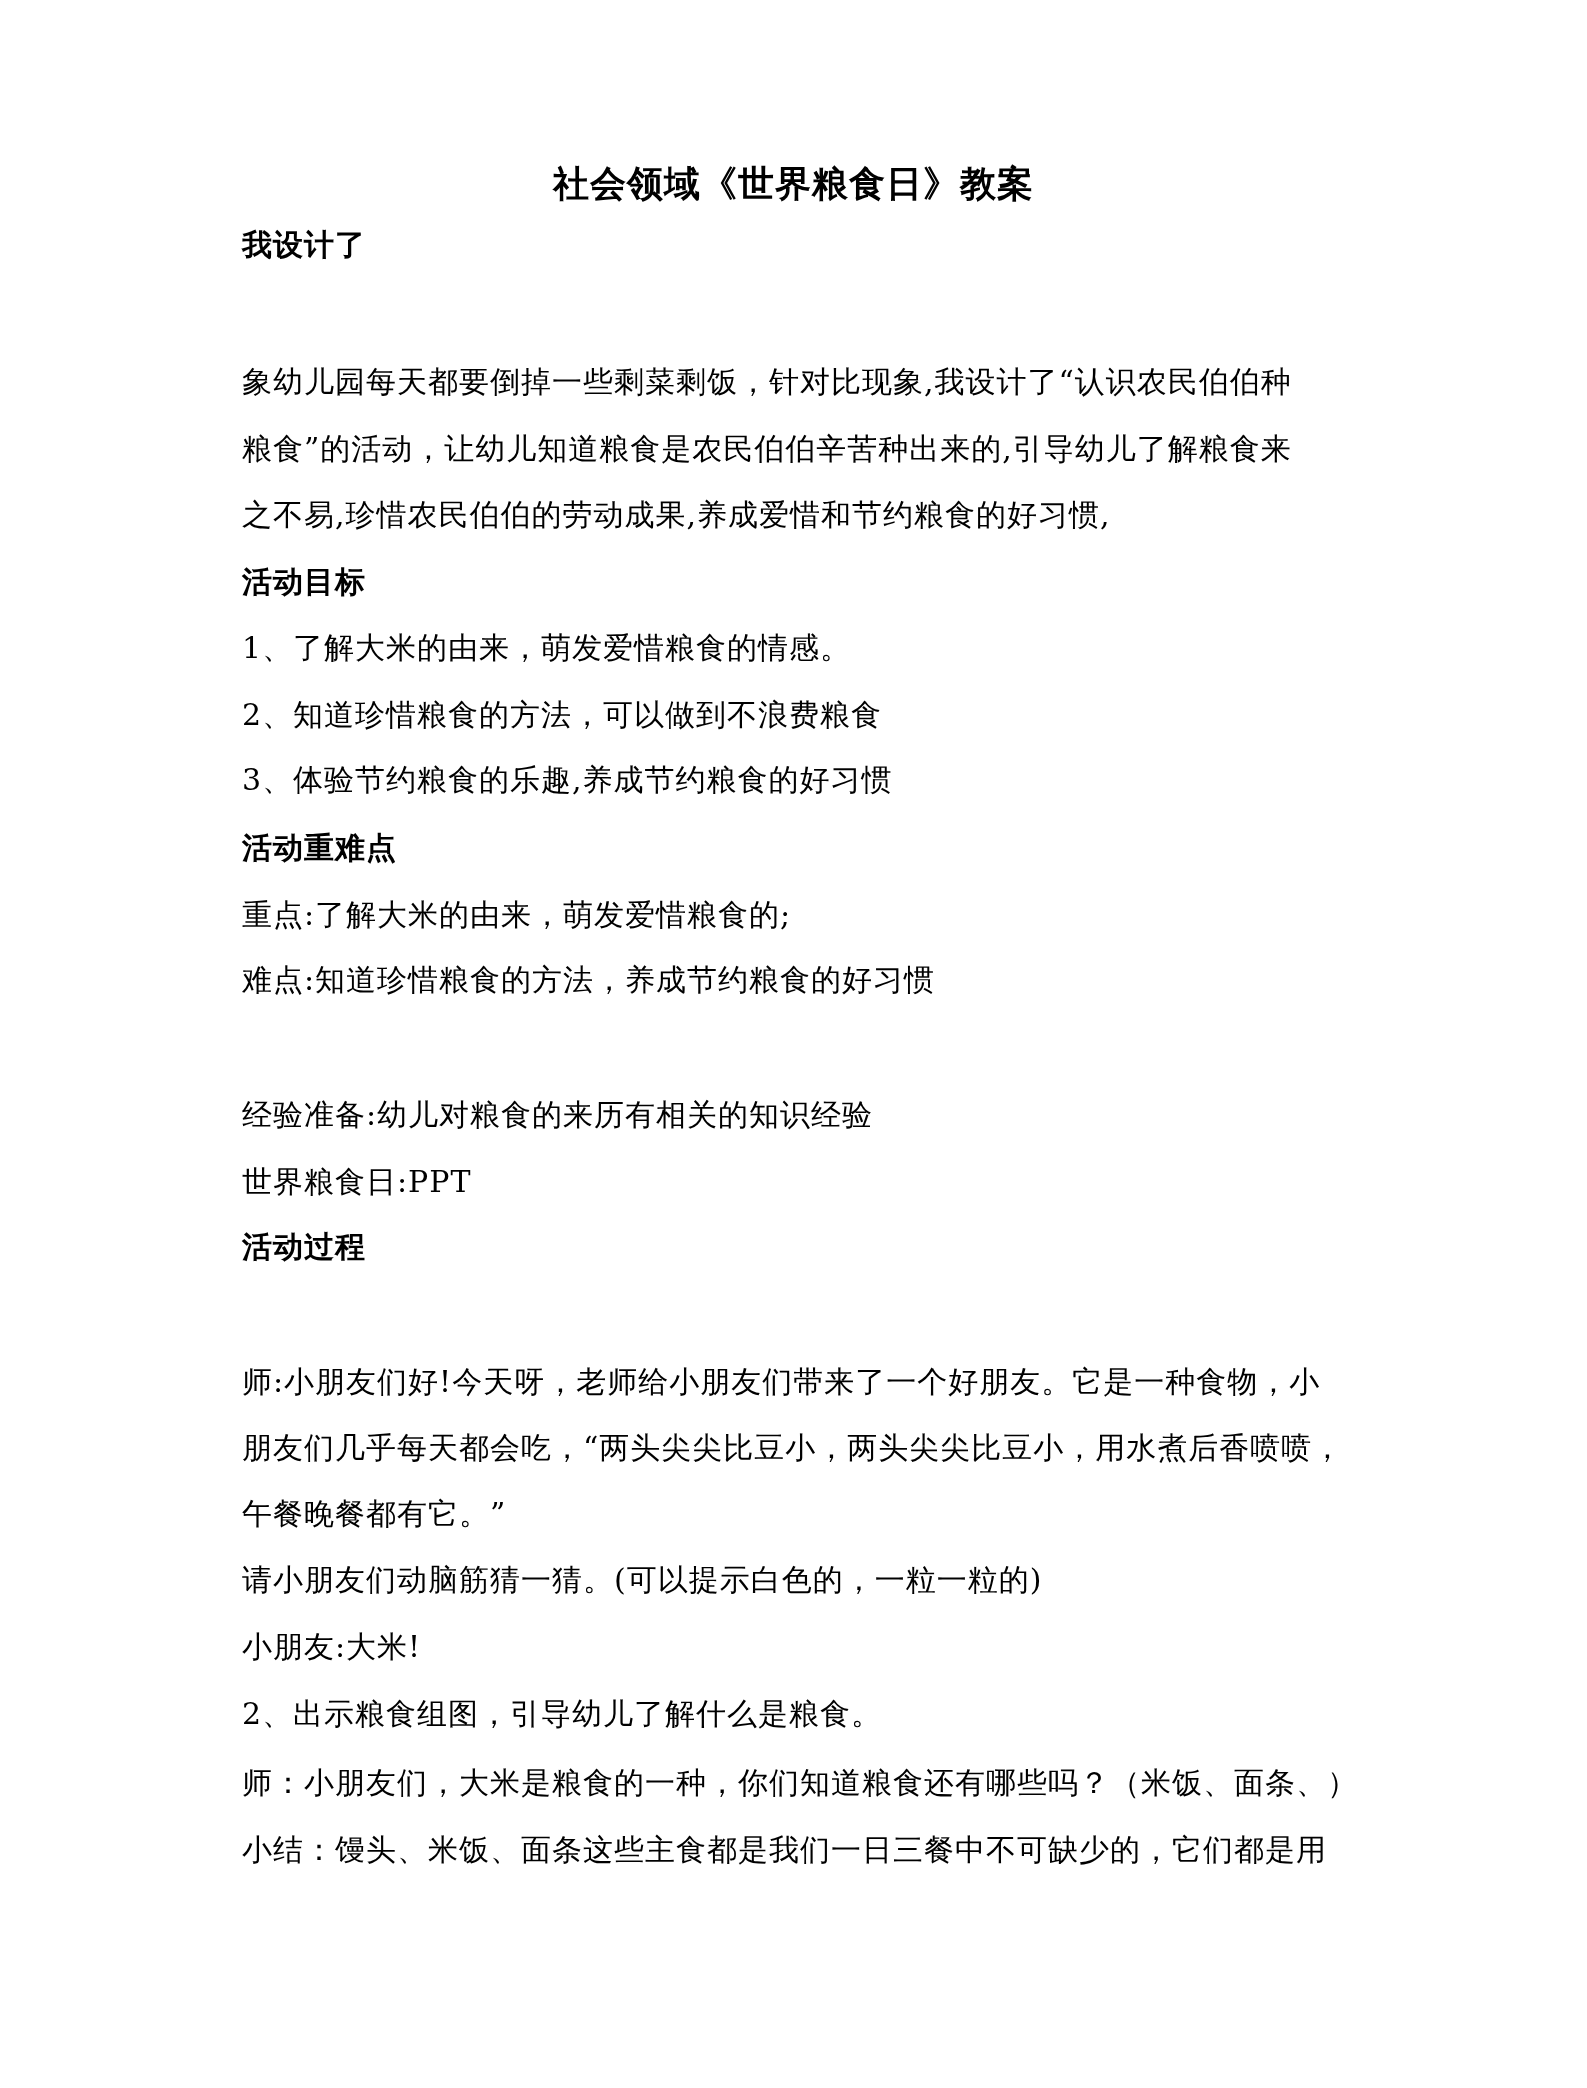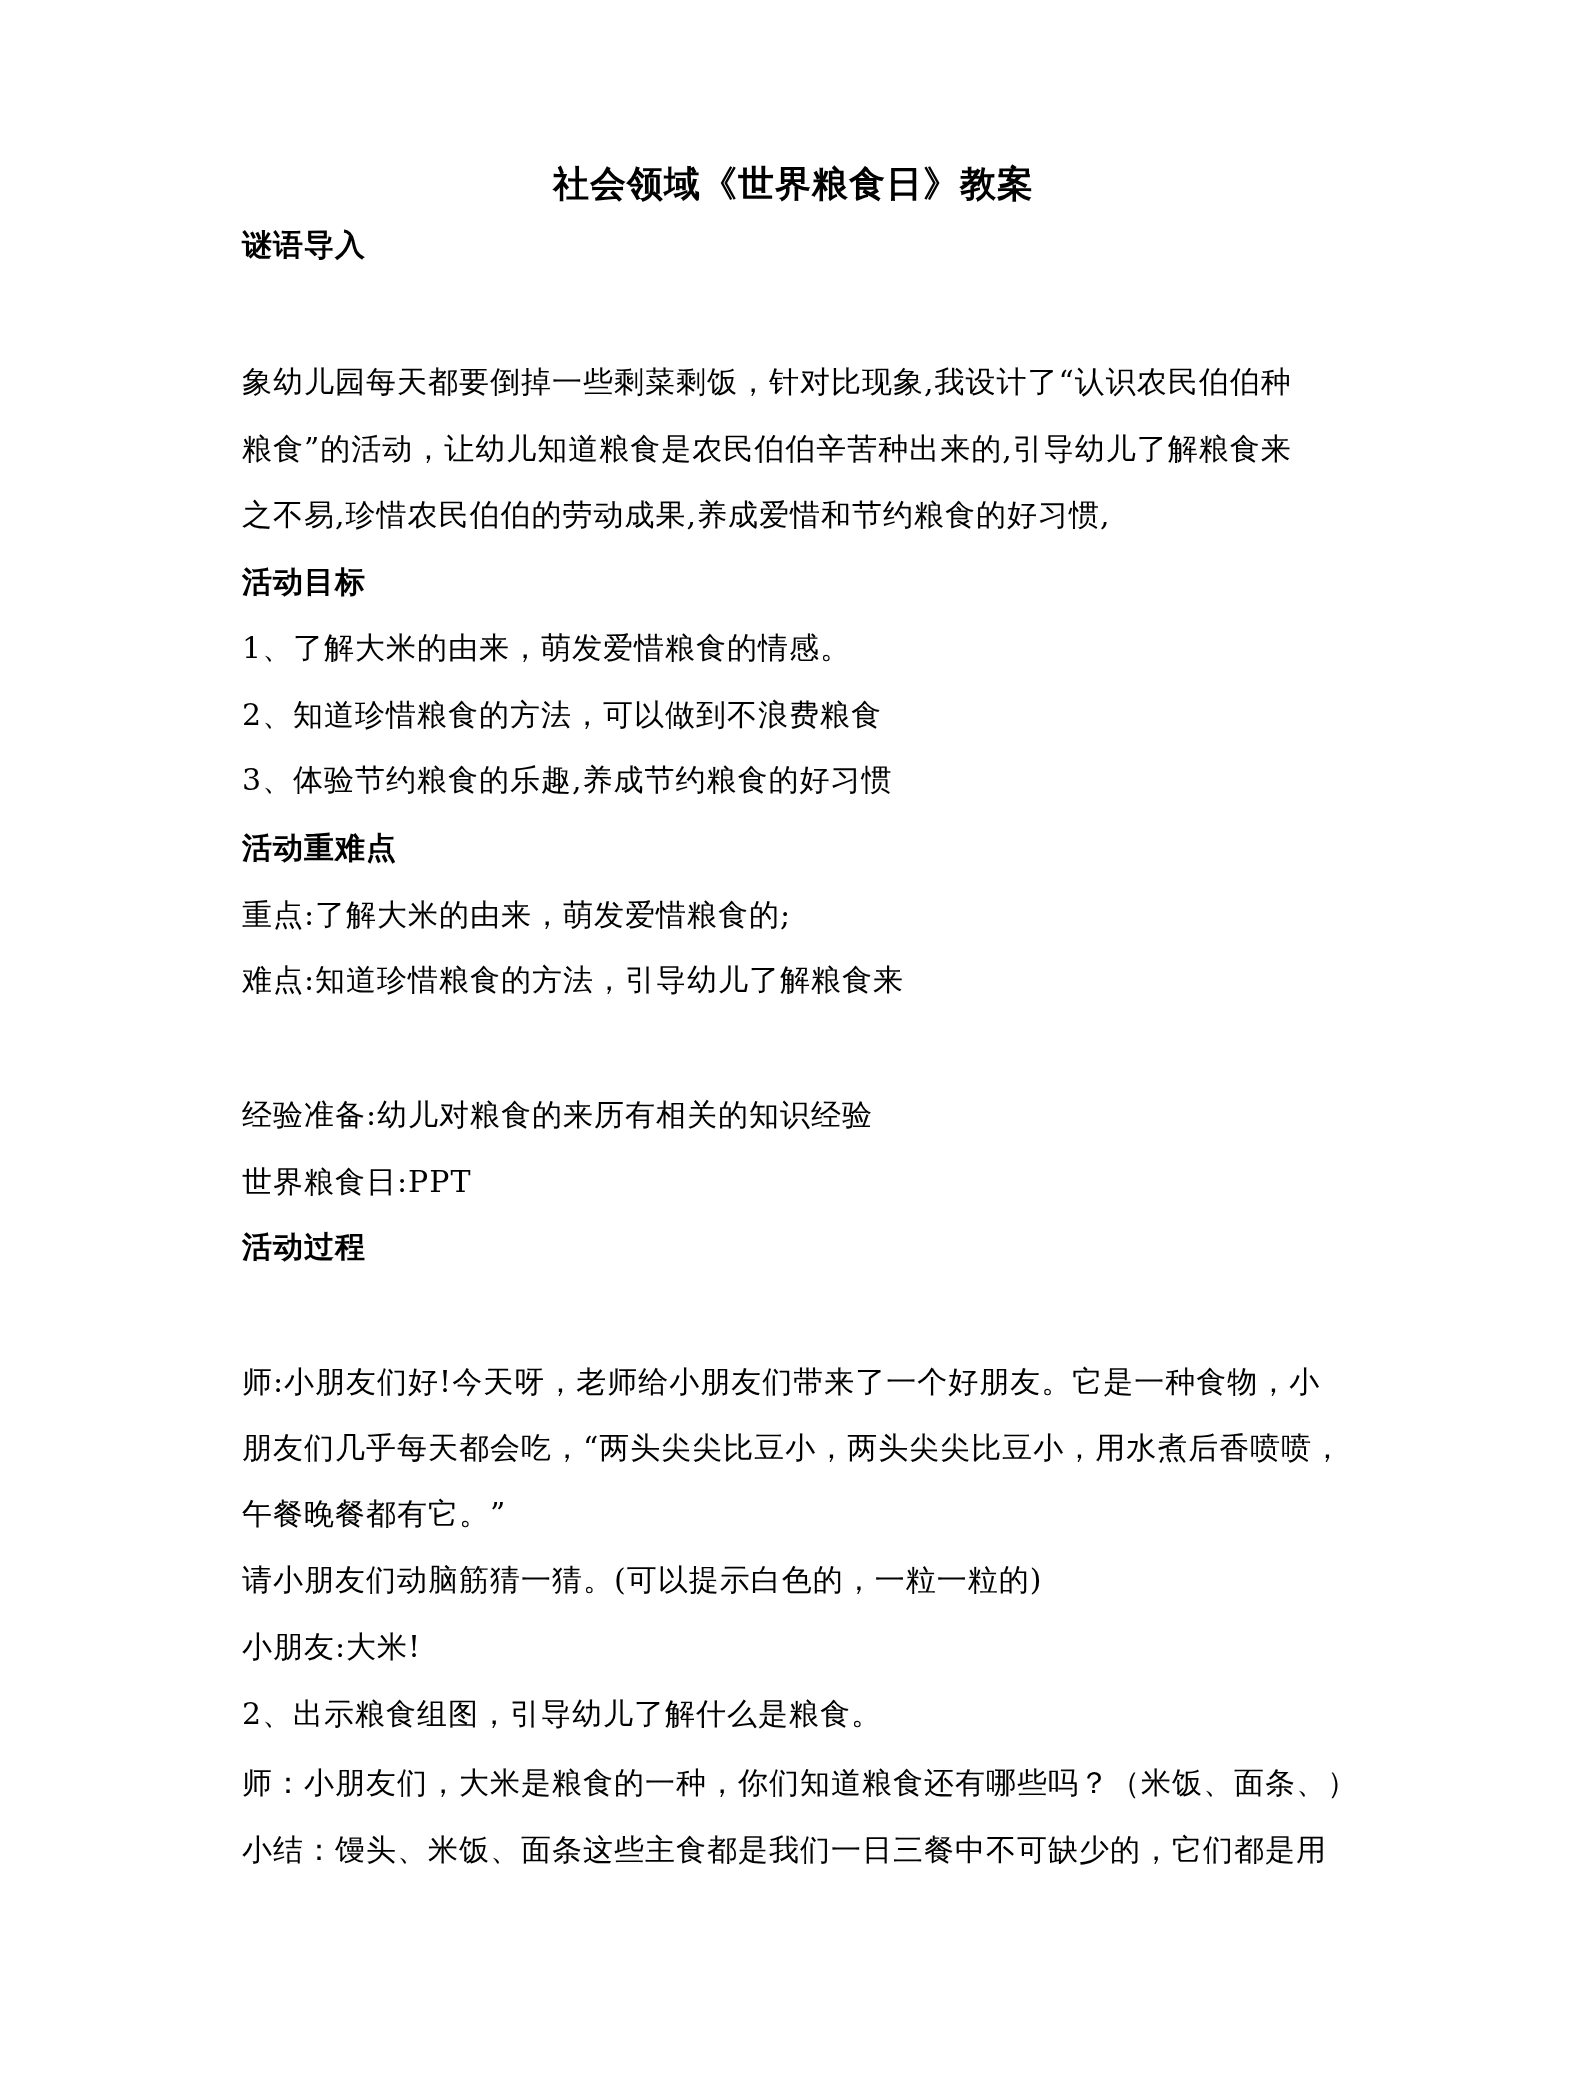--- a/index.html
+++ b/index.html
@@ -11,33 +11,33 @@
   .line { position: absolute; left: 242px; width: 1110px; height: 40px; line-height: 40px;
           font-size: 30px; white-space: nowrap; letter-spacing: 1px; }
   .heading { font-weight: bold; }
 </style>
 </head>
 <body>
 
 <div class="page">
   <div class="title">社会领域《世界粮食日》教案</div>
 
-  <div class="line heading" style="top:225px">谜语导入</div>
+  <div class="line heading" style="top:225px">我设计了</div>
   <div class="line" style="top:362px">象幼儿园每天都要倒掉一些剩菜剩饭，针对比现象,我设计了“认识农民伯伯种</div>
   <div class="line" style="top:429px">粮食”的活动，让幼儿知道粮食是农民伯伯辛苦种出来的,引导幼儿了解粮食来</div>
   <div class="line" style="top:495px">之不易,珍惜农民伯伯的劳动成果,养成爱惜和节约粮食的好习惯,</div>
 
   <div class="line heading" style="top:562px">活动目标</div>
   <div class="line" style="top:628px">1、了解大米的由来，萌发爱惜粮食的情感。</div>
   <div class="line" style="top:695px">2、知道珍惜粮食的方法，可以做到不浪费粮食</div>
   <div class="line" style="top:760px">3、体验节约粮食的乐趣,养成节约粮食的好习惯</div>
 
   <div class="line heading" style="top:828px">活动重难点</div>
   <div class="line" style="top:895px">重点:了解大米的由来，萌发爱惜粮食的;</div>
-  <div class="line" style="top:960px">难点:知道珍惜粮食的方法，引导幼儿了解粮食来</div>
+  <div class="line" style="top:960px">难点:知道珍惜粮食的方法，养成节约粮食的好习惯</div>
 
   <div class="line" style="top:1095px">经验准备:幼儿对粮食的来历有相关的知识经验</div>
   <div class="line" style="top:1162px">世界粮食日:PPT</div>
 
   <div class="line heading" style="top:1227px">活动过程</div>
   <div class="line" style="top:1362px">师:小朋友们好!今天呀，老师给小朋友们带来了一个好朋友。它是一种食物，小</div>
   <div class="line" style="top:1428px">朋友们几乎每天都会吃，“两头尖尖比豆小，两头尖尖比豆小，用水煮后香喷喷，</div>
   <div class="line" style="top:1494px">午餐晚餐都有它。”</div>
   <div class="line" style="top:1560px">请小朋友们动脑筋猜一猜。(可以提示白色的，一粒一粒的)</div>
   <div class="line" style="top:1627px">小朋友:大米!</div>

